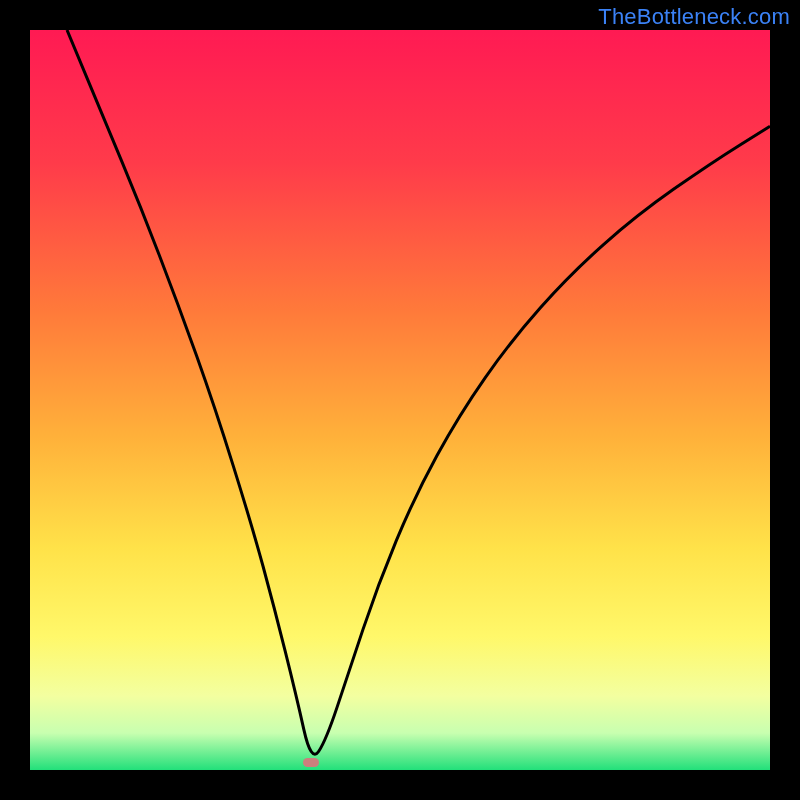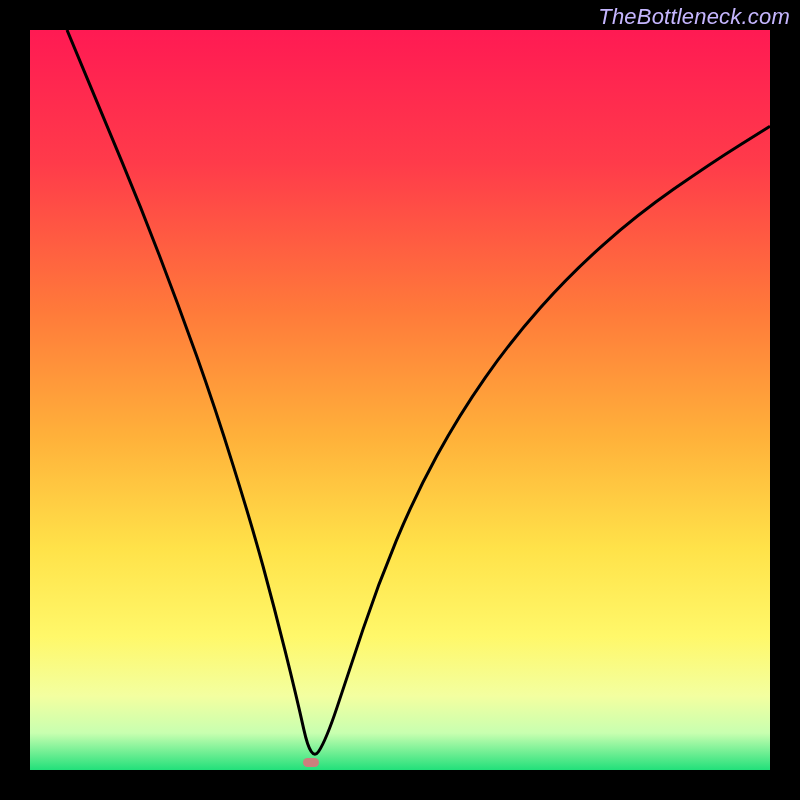--- a/index.html
+++ b/index.html
@@ -42,26 +42,25 @@
     height: 100%;
   }
   .marker {
     position: absolute;
     border-radius: 6px;
   }
   .watermark {
     position: absolute;
     top: 4px;
     right: 10px;
-    color: #c4b5fd;
+    color: #3b82f6;
     font-size: 22px;
     font-weight: 400;
     letter-spacing: 0.2px;
     user-select: none;
-    font-style: italic;
   }
 </style>
 </head>
 <body>
 
 <div class="frame">
 
   <div class="watermark">TheBottleneck.com</div>
 
   <div class="plot-area">

